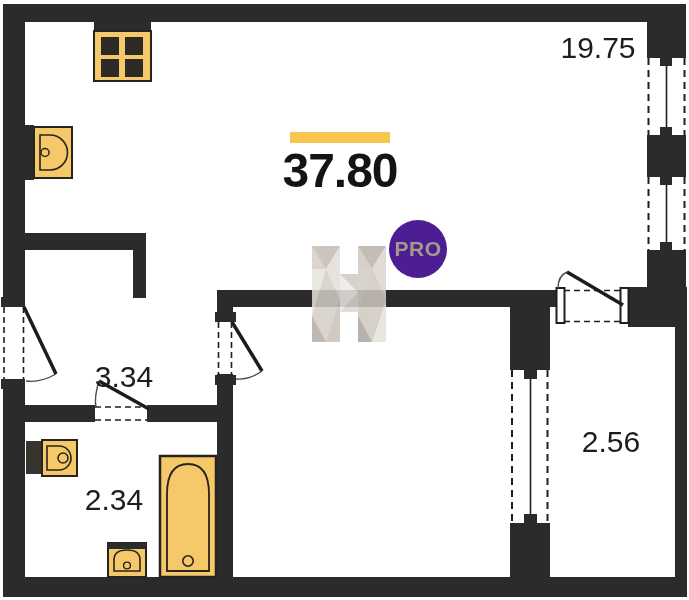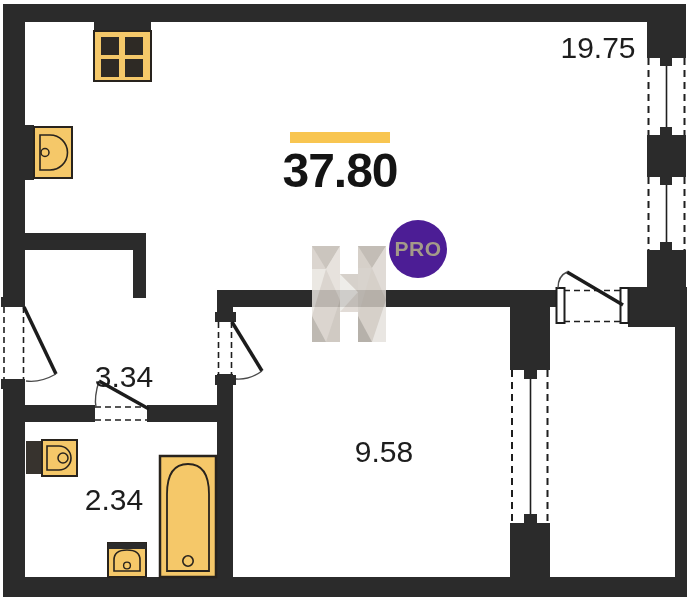--- a/index.html
+++ b/index.html
@@ -172,20 +172,20 @@
     <polygon points="372,342 386,300 386,342" fill="#e6e2dd"></polygon>
     <polygon points="340,274 358,292 340,312" fill="#eceae6"></polygon>
     <polygon points="340,274 358,274 358,292" fill="#d0c9c2"></polygon>
   </g>
 </svg>
 
   <div class="total-lbl" style="left:340px;top:170px;">37.80</div>
 
   <div class="lbl" style="left:598px;top:48px;">19.75</div>
   <div class="lbl" style="left:124px;top:345px;margin-top:32px;">3.34</div>
-  <div class="lbl" style="left:384px;top:452px;">9.58</div>
+  <div class="lbl" style="left:611px;top:442px;">2.56</div>
   <div class="lbl" style="left:114px;top:500px;">2.34</div>
 
   <div class="badge">
     <span>PRO</span>
   </div>
 
 </div>
 
 </body></html>

